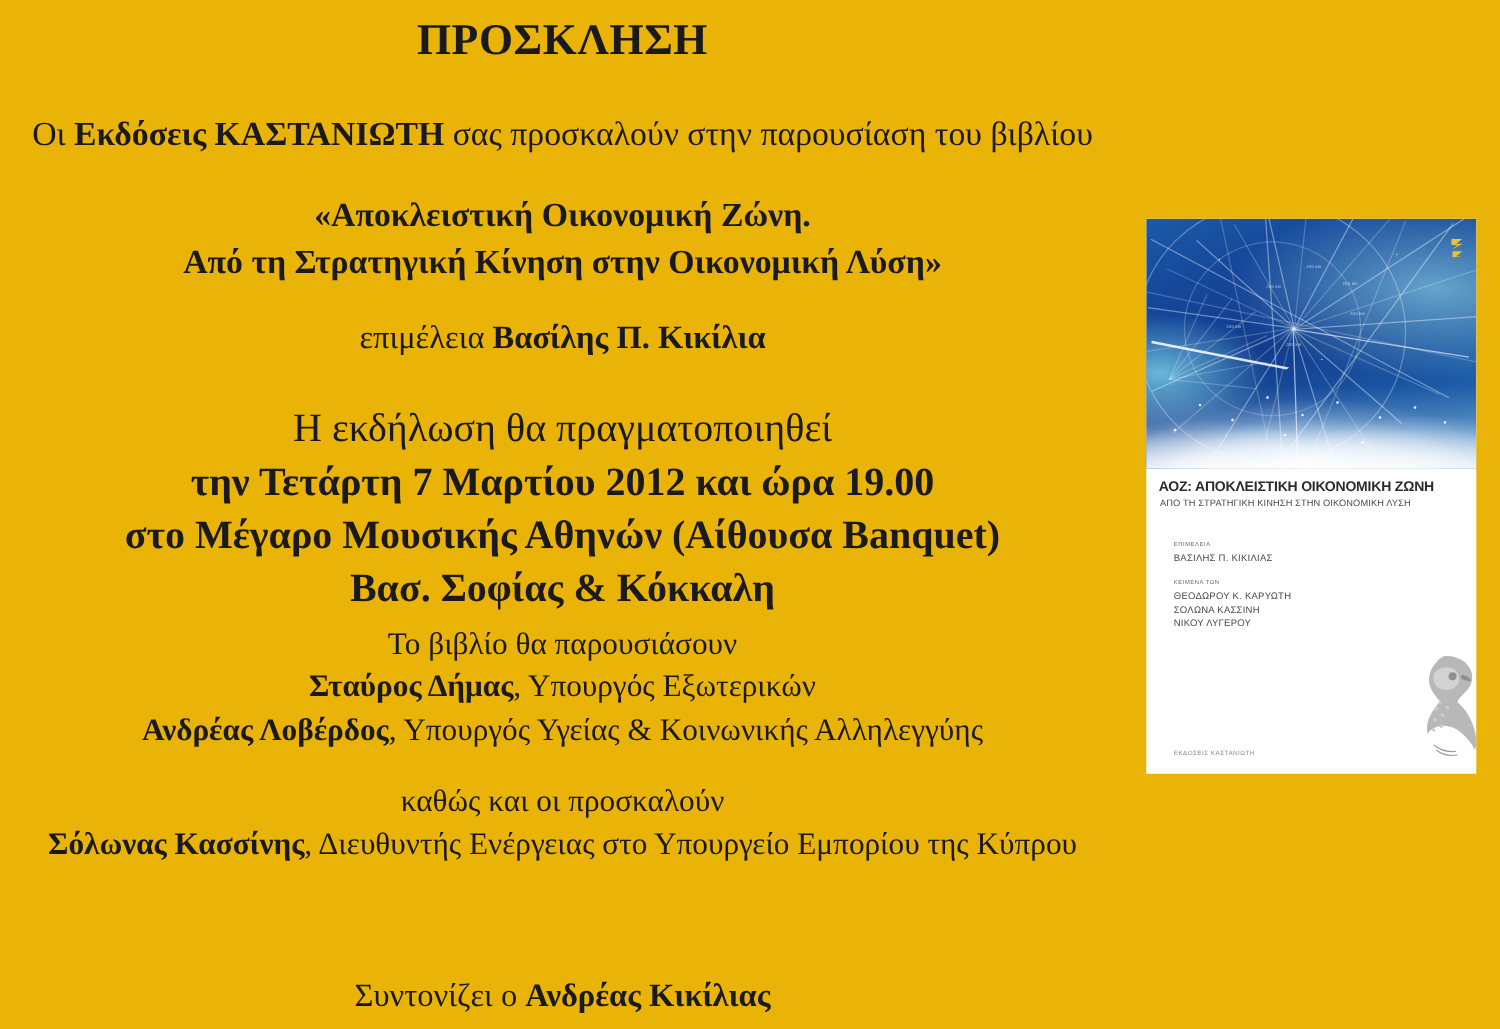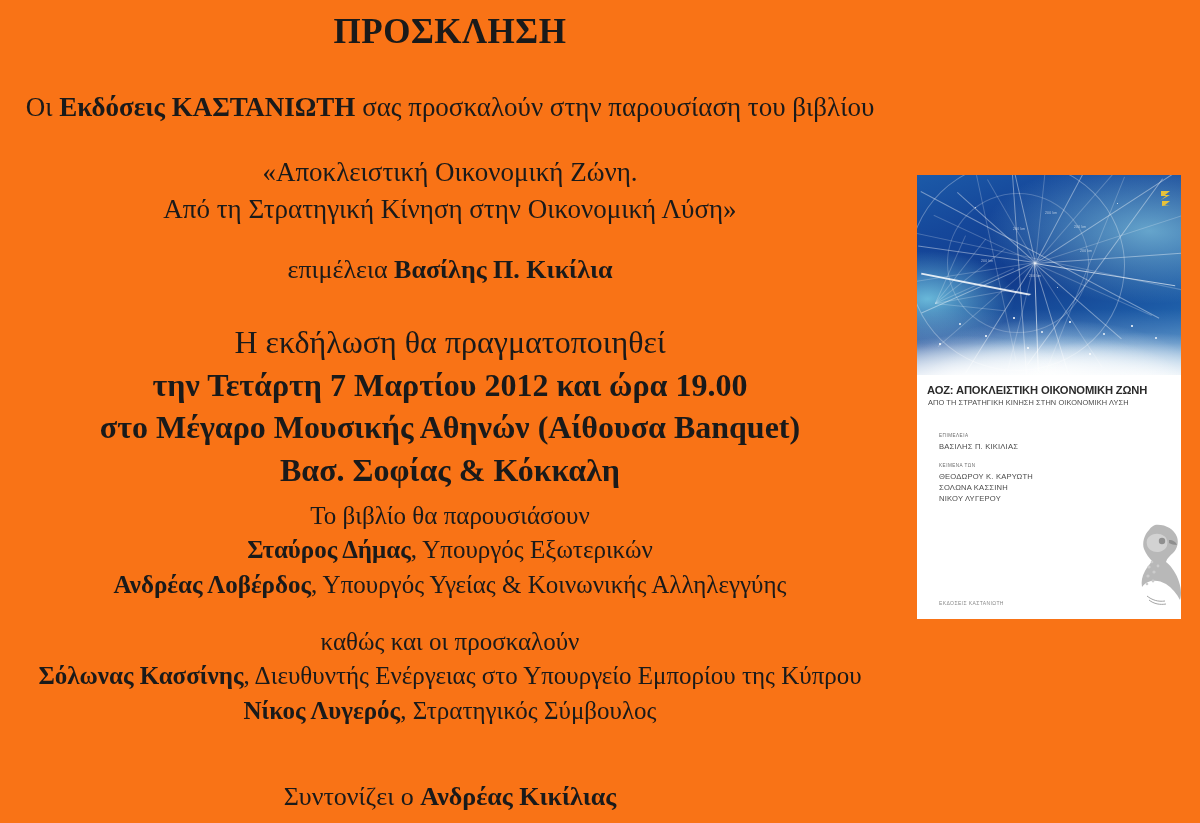--- a/index.html
+++ b/index.html
@@ -14,21 +14,21 @@
     overflow: hidden;
     font-family: "Liberation Serif", "DejaVu Serif", serif;
     color: #1a1a1a;
     position: relative;
   }
 
   
   #invitation-page {
     position: absolute;
     inset: 0;
-    background: #f97316;
+    background: #eab308;
   }
 
   #invitation-text-column {
     position: absolute;
     left: 0;
     top: 0;
     width: 900px;
     height: 823px;
     text-align: center;
   }
@@ -56,21 +56,21 @@
     left: 0; right: 0;
     top: 93px;
     font-size: 27px;
   }
 
   #book-title-block {
     position: absolute;
     left: 0; right: 0;
     top: 158px;
   }
-  #book-title-block .line { font-size: 27px; font-weight: 400; margin-bottom: 9px; }
+  #book-title-block .line { font-size: 27px; font-weight: 700; margin-bottom: 9px; }
 
   #editor-block {
     position: absolute;
     left: 0; right: 0;
     top: 256px;
     font-size: 26px;
   }
 
   #event-block {
     position: absolute;
@@ -293,23 +293,20 @@
       </div>
       <div class="line">
         <span class="bold">Ανδρέας Λοβέρδος</span><span class="reg">, Υπουργός Υγείας &amp; Κοινωνικής Αλληλεγγύης</span>
       </div>
     </div>
 
     <div id="authors-block">
       <div class="line reg">καθώς και οι προσκαλούν</div>
       <div class="line">
         <span class="bold">Σόλωνας Κασσίνης</span><span class="reg">, Διευθυντής Ενέργειας στο Υπουργείο Εμπορίου της Κύπρου</span>
-      </div>
-      <div class="line">
-        <span class="bold">Νίκος Λυγερός</span><span class="reg">, Στρατηγικός Σύμβουλος</span>
       </div>
     </div>
 
     <div id="moderator-block" class="line">
       <span class="reg">Συντονίζει ο </span><span class="bold">Ανδρέας Κικίλιας</span>
     </div>
 
   </div>
 
   <div id="book-cover">

